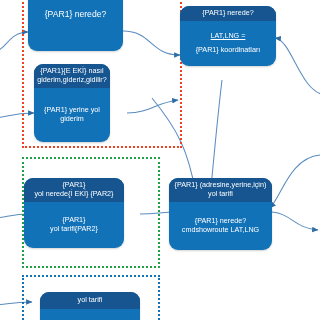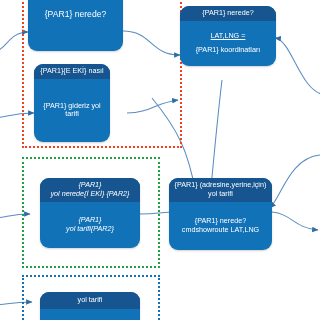--- a/index.html
+++ b/index.html
@@ -83,40 +83,41 @@
   <div class="node" style="left:28px;top:-22px;width:95px;height:73px;">
     <div class="body fs85">
       <span>{PAR1} nerede?</span>
     </div>
   </div>
 
   <div class="node" style="left:34px;top:64px;width:76px;height:78px;justify-content:flex-end;">
     <div class="head fs7">
       <div>
         <span>{PAR1}{E EKİ} nasıl</span>
+        <span>giderim,gideriz,gidilir?</span>
       </div>
     </div>
     <div class="body fs7">
-      <span>{PAR1} gideriz yol tarifi</span>
+      <span>{PAR1} yerine yol giderim</span>
     </div>
   </div>
 
   <div class="node" style="left:180px;top:6px;width:96px;height:60px;">
     <div class="head fs7">
       <span>{PAR1} nerede?</span>
     </div>
     <div class="body fs7">
       <div>
         <span style="margin-bottom:5px;text-decoration:underline;">LAT,LNG =</span>
         <span>{PAR1} koordinatları</span>
       </div>
     </div>
   </div>
 
-  <div class="node" style="left:40px;top:178px;width:100px;height:70px;font-style:italic;">
+  <div class="node" style="left:24px;top:178px;width:100px;height:70px;">
     <div class="head fs7">
       <div>
         <span>{PAR1}</span>
         <span>yol nerede{İ EKİ} {PAR2}</span>
       </div>
     </div>
     <div class="body fs7">
       <div>
         <span>{PAR1}</span>
         <span>yol tarifi{PAR2}</span>

